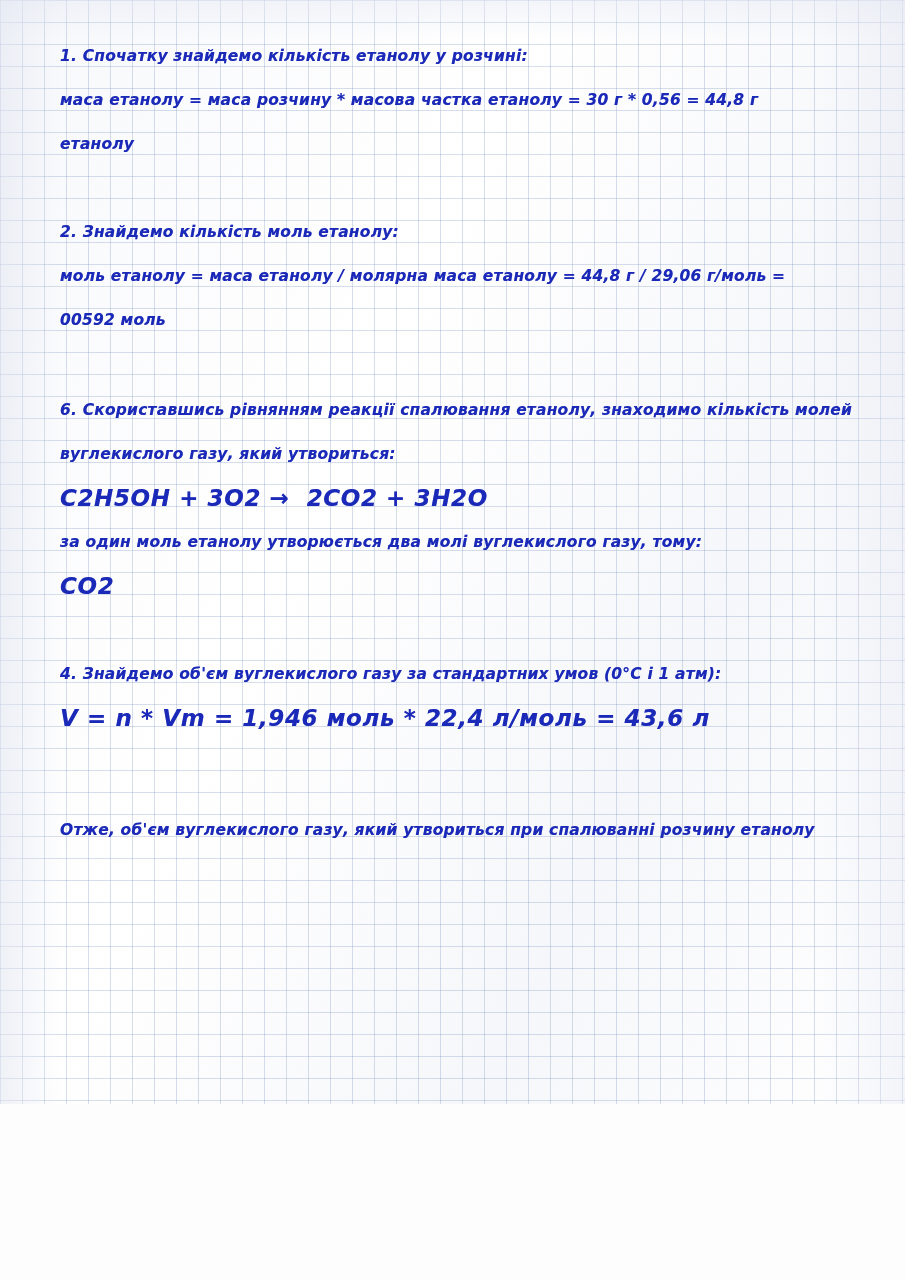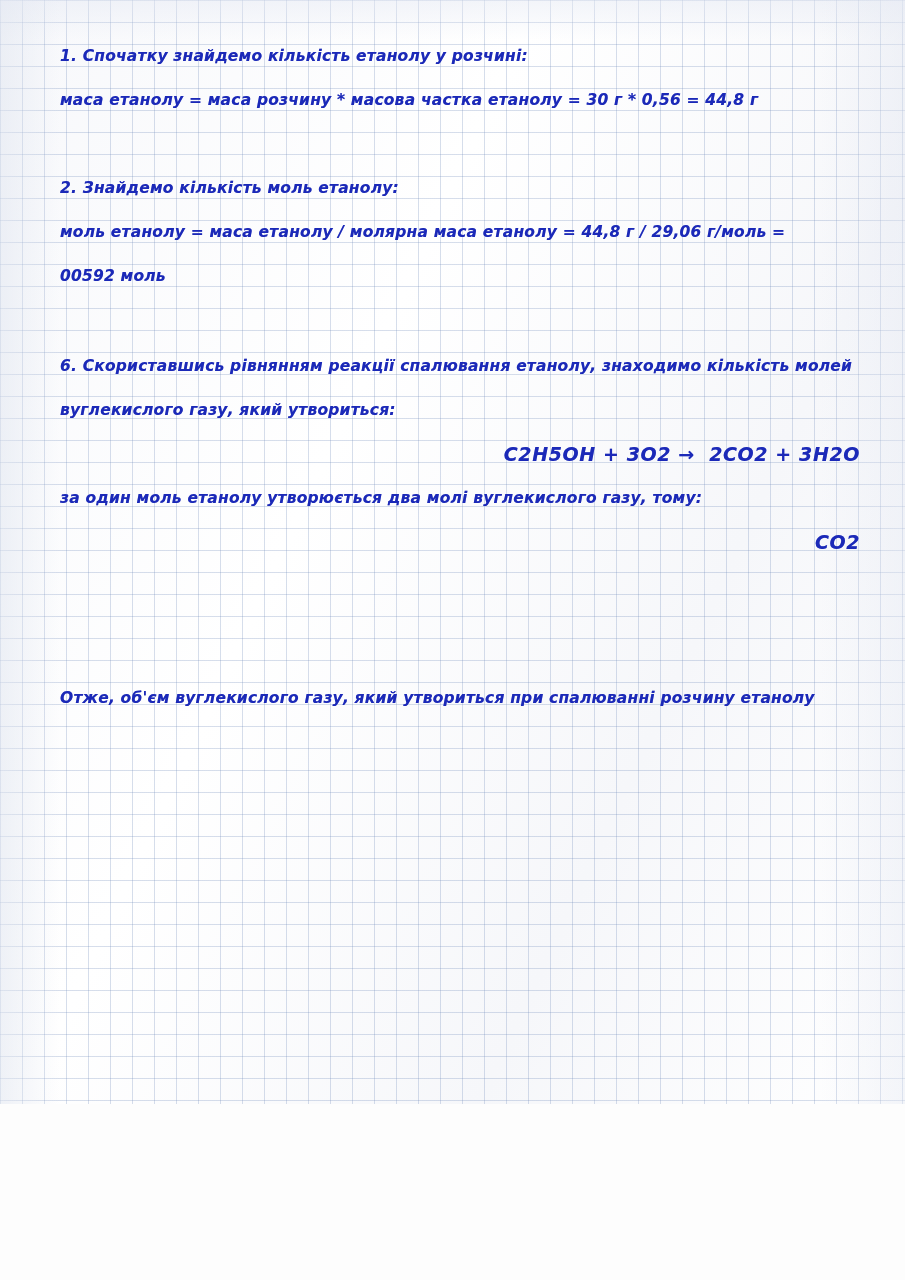--- a/index.html
+++ b/index.html
@@ -75,39 +75,39 @@
     font-weight: 700;
     color: #1b29b8;
     font-size: 15.5px;
     line-height: 44px;
     letter-spacing: 0.2px;
     white-space: pre-wrap;
     text-shadow: 0 0 0.6px rgba(27, 41, 184, 0.45);
   }
 
   .line.formula {
-    font-size: 19px;
+    font-size: 23px;
     letter-spacing: 0.6px;
-    text-align: right;
   }
 
   .spacer-sm { height: 22px; }
   .spacer-md { height: 44px; }
   .spacer-lg { height: 46px; }
 </style>
 </head>
 <body>
 
 <div class="sheet">
 
   <div class="notes">
 
     <div>
       <div class="line">1. Спочатку знайдемо кількість етанолу у розчині:</div>
       <div class="line">маса етанолу = маса розчину * масова частка етанолу = 30 г * 0,56 = 44,8 г</div>
+      <div class="line">етанолу</div>
     </div>
 
     <div class="spacer-md"></div>
 
     <div>
       <div class="line">2. Знайдемо кількість моль етанолу:</div>
       <div class="line">моль етанолу = маса етанолу / молярна маса етанолу = 44,8 г / 29,06 г/моль =</div>
       <div class="line">00592 моль</div>
     </div>
 
@@ -116,20 +116,24 @@
     <div>
       <div class="line">6. Скориставшись рівнянням реакції спалювання етанолу, знаходимо кількість молей</div>
       <div class="line">вуглекислого газу, який утвориться:</div>
       <div class="line formula">C2H5OH + 3O2 →  2CO2 + 3H2O</div>
       <div class="line">за один моль етанолу утворюється два молі вуглекислого газу, тому:</div>
       <div class="line formula">CO2</div>
     </div>
 
     <div class="spacer-md"></div>
 
+    <div>
+      <div class="line">4. Знайдемо об'єм вуглекислого газу за стандартних умов (0°C і 1 атм):</div>
+      <div class="line formula">V = n * Vm = 1,946 моль * 22,4 л/моль = 43,6 л</div>
+    </div>
 
     <div class="spacer-lg"></div>
     <div class="spacer-sm"></div>
 
     <div>
       <div class="line">Отже, об'єм вуглекислого газу, який утвориться при спалюванні розчину етанолу</div>
     </div>
 
   </div>
 </div>

